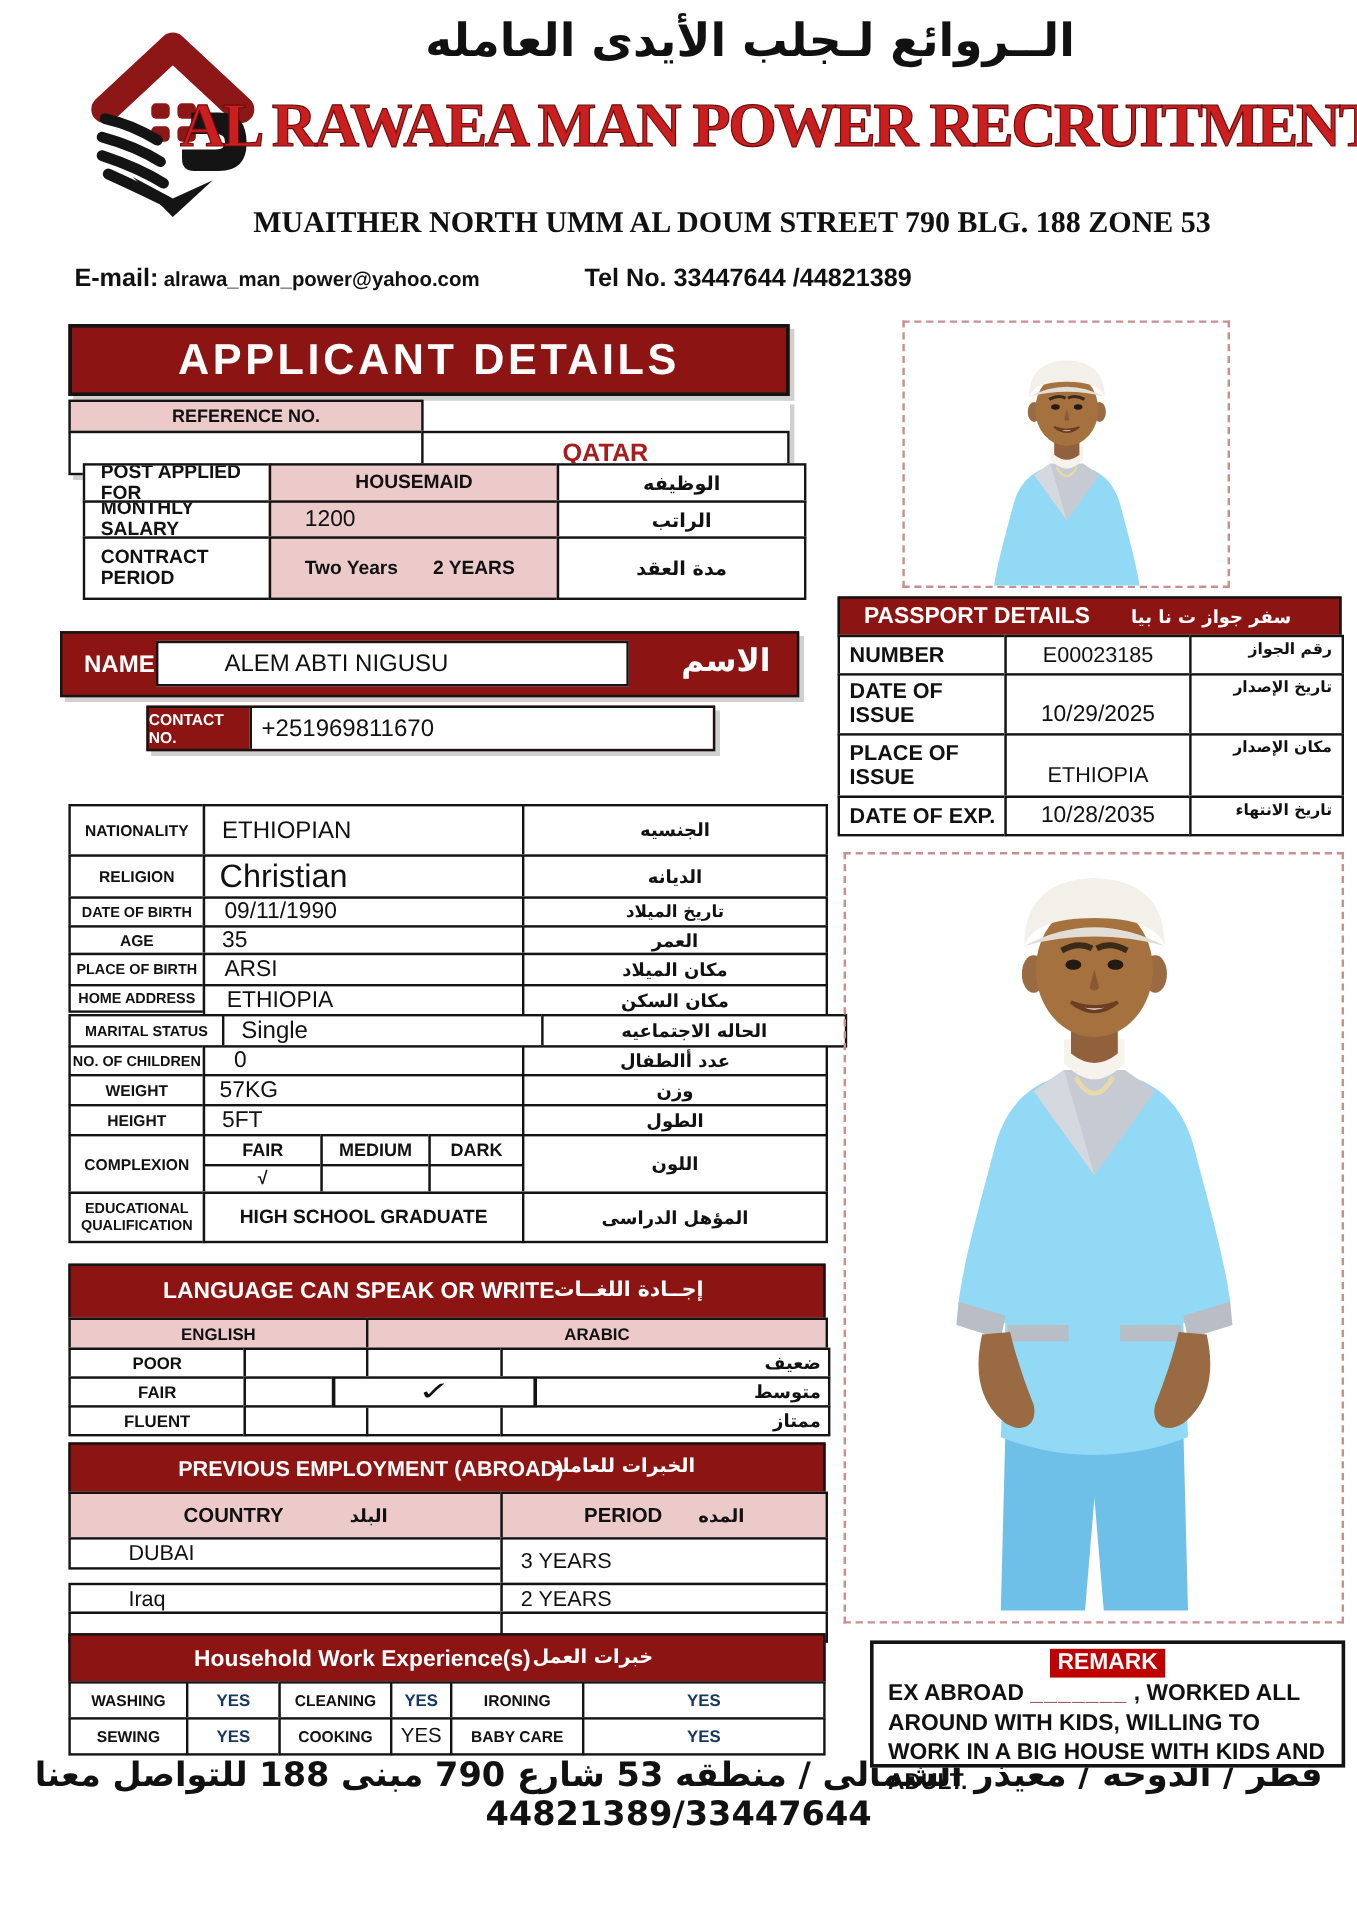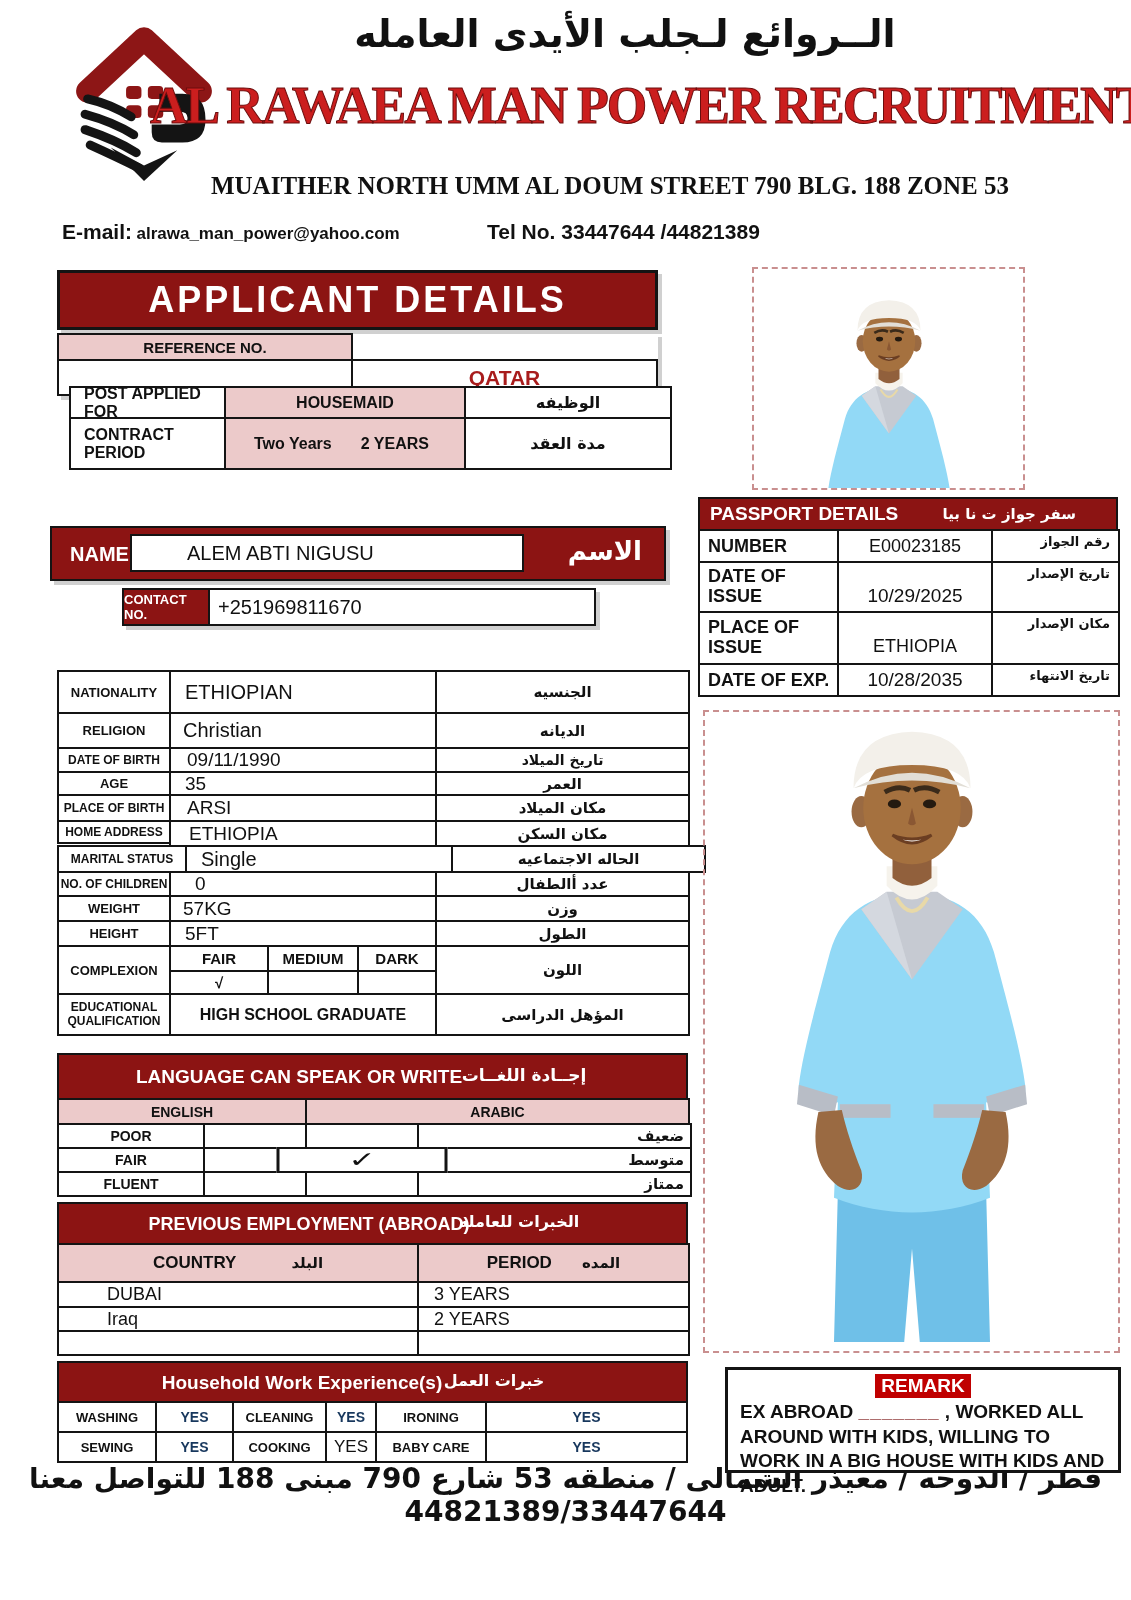--- a/index.html
+++ b/index.html
@@ -117,20 +117,25 @@
     </div>
   </div>
 
   <div class="tbl" style="left:69px;top:386px">
     <div class="trow">
       <div class="lbl vleft" style="width:157px;height:33px;font-size:16px;padding-left:13px">POST APPLIED FOR</div>
       <div class="pink lbl" style="width:242px;height:33px;font-size:16px">HOUSEMAID</div>
       <div class="ar lbl" style="width:208px;height:33px;font-size:16px">الوظيفه</div>
     </div>
     <div class="trow">
+      <div class="lbl vleft" style="width:157px;height:32px;font-size:16px;padding-left:13px">MONTHLY SALARY</div>
+      <div class="pink vleft" style="width:242px;height:32px;font-size:19px;padding-left:28px">1200</div>
+      <div class="ar lbl" style="width:208px;height:32px;font-size:16px">الراتب</div>
+    </div>
+    <div class="trow">
       <div class="lbl vleft" style="width:157px;height:53px;font-size:16px;padding-left:13px">CONTRACT PERIOD</div>
       <div class="pink" style="width:242px;height:53px;font-size:16px;justify-content:space-between;padding:0 35px 0 28px;font-weight:bold">
         <span>Two Years</span>
         <span>2 YEARS</span>
       </div>
       <div class="ar lbl" style="width:208px;height:53px;font-size:16px">مدة العقد</div>
     </div>
   </div>
 
   <div class="abs maroon shadow" style="left:50px;top:514px;width:616px;height:55px">
@@ -146,21 +151,21 @@
 
 
   <div class="tbl" style="left:57px;top:670px">
     <div class="trow">
         <div class="lbl" style="width:114px;height:44px;font-size:13px">NATIONALITY</div>
         <div class="vleft" style="width:268px;height:44px;font-size:20px;padding-left:14px">ETHIOPIAN</div>
         <div class="ar lbl" style="width:255px;height:44px;font-size:15px">الجنسيه</div>
       </div>
     <div class="trow">
         <div class="lbl" style="width:114px;height:37px;font-size:13px">RELIGION</div>
-        <div class="vleft" style="width:268px;height:37px;font-size:20px;padding-left:12px">Christian</div>
+        <div class="vleft" style="width:268px;height:37px;font-size:27px;padding-left:12px">Christian</div>
         <div class="ar lbl" style="width:255px;height:37px;font-size:15px">الديانه</div>
       </div>
     <div class="trow">
         <div class="lbl" style="width:114px;height:26px;font-size:12px">DATE OF BIRTH</div>
         <div class="vleft" style="width:268px;height:26px;font-size:19px;padding-left:16px">09/11/1990</div>
         <div class="ar lbl" style="width:255px;height:26px;font-size:14px">تاريخ الميلاد</div>
       </div>
     <div class="trow">
         <div class="lbl" style="width:114px;height:25px;font-size:13px">AGE</div>
         <div class="vleft" style="width:268px;height:25px;font-size:19px;padding-left:14px">35</div>
@@ -260,21 +265,21 @@
         <span class="lbl" style="font-size:17px">COUNTRY</span>
         <span class="ar lbl" style="font-size:15px">البلد</span>
       </div>
       <div class="pink" style="width:273px;height:40px;gap:30px">
         <span class="lbl" style="font-size:17px">PERIOD</span>
         <span class="ar lbl" style="font-size:15px">المده</span>
       </div>
     </div>
     <div class="trow">
       <div class="vleft" style="width:362px;height:27px;font-size:18px;padding-left:48px">DUBAI</div>
-      <div class="vleft" style="width:273px;height:27px;font-size:18px;padding-left:15px">3 YEARS</div>
+      <div class="vleft" style="width:273px;height:40px;font-size:18px;padding-left:15px">3 YEARS</div>
     </div>
     <div class="trow">
       <div class="vleft" style="width:362px;height:26px;font-size:18px;padding-left:48px">Iraq</div>
       <div class="vleft" style="width:273px;height:26px;font-size:18px;padding-left:15px">2 YEARS</div>
     </div>
     <div class="trow">
       <div class="vleft" style="width:362px;height:26px;font-size:18px;padding-left:48px"></div>
       <div class="vleft" style="width:273px;height:26px;font-size:18px;padding-left:15px"></div>
     </div>
   </div>
@@ -303,21 +308,21 @@
   </div>
 
   <div class="abs footer" style="left:0;top:1462px">قطر /  الدوحه  /   معيذر الشمالى / منطقه 53  شارع 790 مبنى 188 للتواصل معنا 44821389/33447644</div>
 
   <div class="abs dashed" style="left:752px;top:267px;width:273px;height:223px">
     <svg width="210" height="336" style="position:absolute;left:50%;top:26px;transform:translateX(-50%)">
       <use href="#maid" width="210" height="336"></use>
     </svg>
   </div>
 
-  <div class="abs maroon" style="left:698px;top:497px;width:420px;height:34px;display:flex;align-items:center;justify-content:space-between;padding:0 40px 0 10px">
+  <div class="abs maroon" style="left:698px;top:497px;width:420px;height:34px;display:flex;align-items:center;justify-content:space-between;padding:0 40px 0 20px">
     <span class="lbl" style="font-size:19px">PASSPORT DETAILS</span>
     <span class="ar lbl" style="font-size:15px">سفر جواز ت نا بيا</span>
   </div>
   <div class="tbl" style="left:698px;top:529px">
     <div class="trow">
       <div class="lbl vleft" style="width:141px;height:34px;font-size:18px;padding-left:8px">NUMBER</div>
       <div style="width:156px;height:34px;font-size:18px">E00023185</div>
       <div class="ar lbl" style="width:129px;height:34px;font-size:13px;align-items:flex-start;justify-content:flex-start;padding:3px 8px 0 0">رقم الجواز</div>
     </div>
     <div class="trow">

